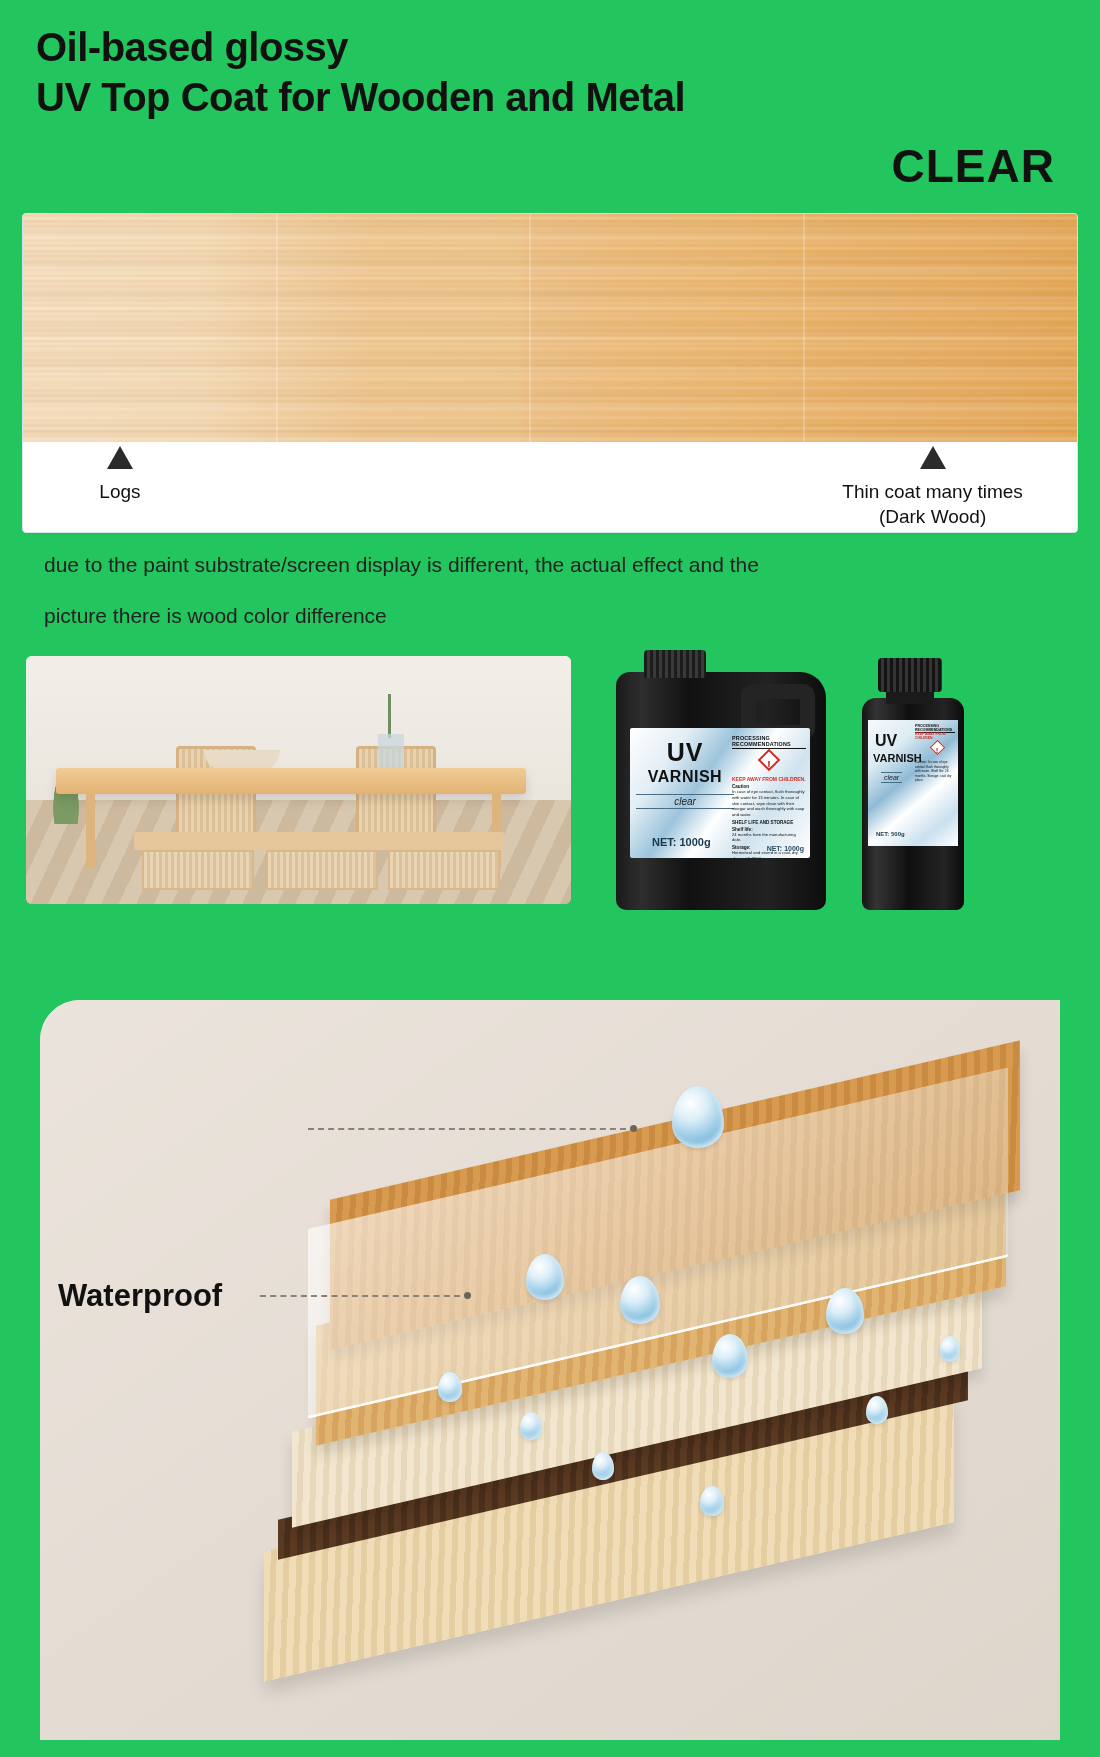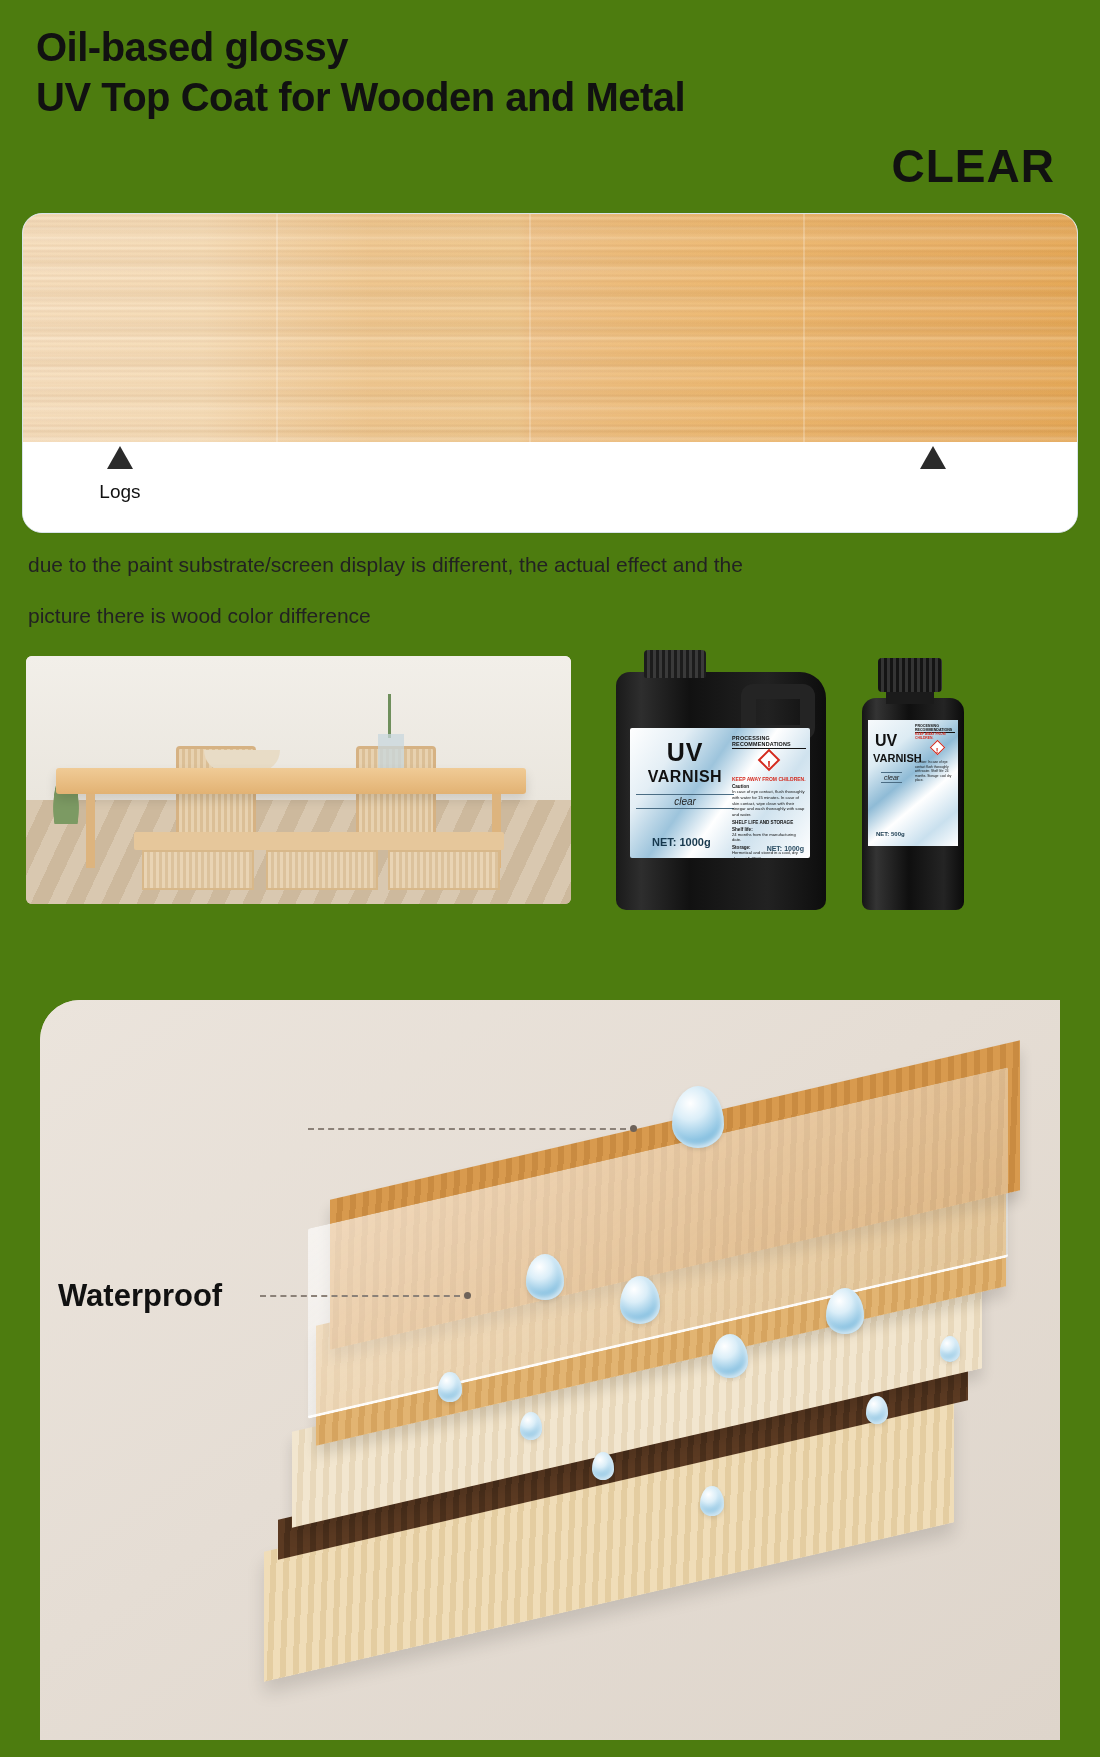--- a/index.html
+++ b/index.html
@@ -8,21 +8,21 @@
     width: 1100px;
     height: 1757px;
     background: #ffffff;
     font-family: "Liberation Sans", sans-serif;
     overflow: hidden;
   }
   .page {
     position: relative;
     width: 1100px;
     height: 1757px;
-    background: #4d7c0f;
+    background: #22c55e;
   }
 
   
   .header { padding: 22px 30px 0 36px; }
   .head-line {
     font-weight: 700;
     font-size: 40px;
     line-height: 1.26;
     color: #111111;
     letter-spacing: -0.5px;
@@ -37,21 +37,21 @@
     padding-right: 15px;
     margin-top: 16px;
   }
 
   
   .wood-card {
     position: relative;
     margin: 20px 22px 0 22px;
     height: 320px;
     border: 1px solid #d8e4ea;
-    border-radius: 20px;
+    border-radius: 4px;
     background: #ffffff;
     overflow: hidden;
     box-shadow: 0 1px 2px rgba(0,0,0,0.04);
   }
   .wood-strip {
     position: absolute;
     left: 0; right: 0; top: 0;
     height: 228px;
     background:
       repeating-linear-gradient(
@@ -125,21 +125,21 @@
   }
 
   
   .section-title {
     margin: 26px 0 0 36px;
     font-size: 30px;
     font-weight: 700;
     color: #111;
   }
   .section-note {
-    margin: 14px 30px 0 28px;
+    margin: 14px 30px 0 44px;
     font-size: 21px;
     line-height: 1.75;
     color: #222;
   }
 
   
   .product-row {
     position: relative;
     margin: 16px 22px 0 26px;
     height: 268px;
@@ -339,20 +339,22 @@
 
       <div class="marker" style="left:9.2%">
         <div class="tri"></div>
         <div class="marker-label">Logs</div>
       </div>
 
 
 
       <div class="marker" style="left:86.3%">
         <div class="tri"></div>
+        <div class="marker-label">Thin coat many times
+(Dark Wood)</div>
       </div>
 
     </div>
   </div>
 
   <div class="section-note">due to the paint substrate/screen display is different, the actual effect and the</div>
   <div class="section-note">picture there is wood color difference</div>
 
   <div class="product-row">
 

